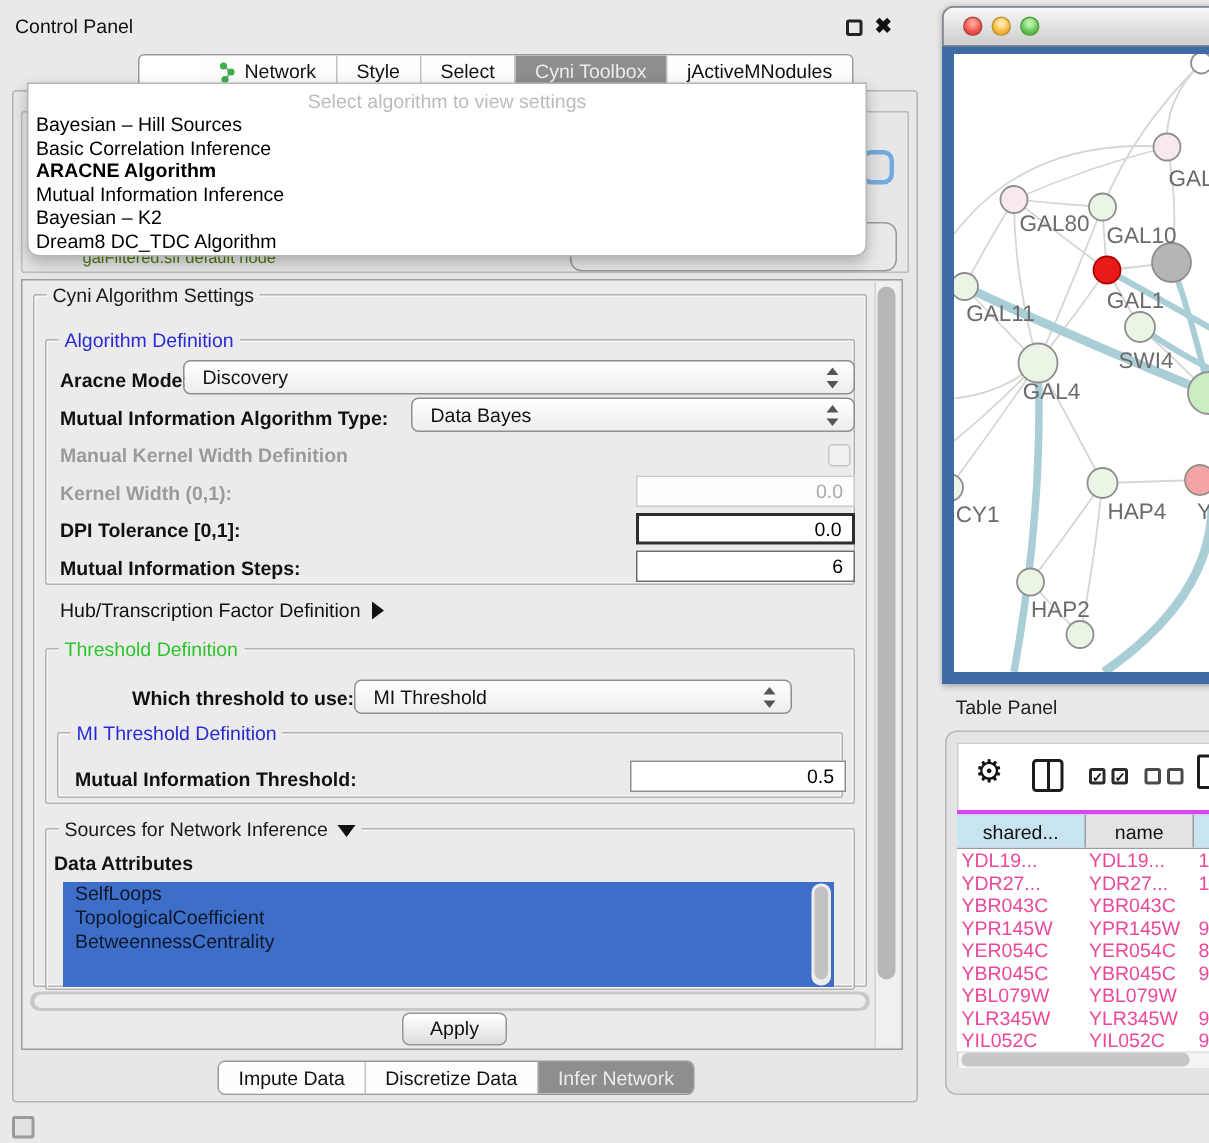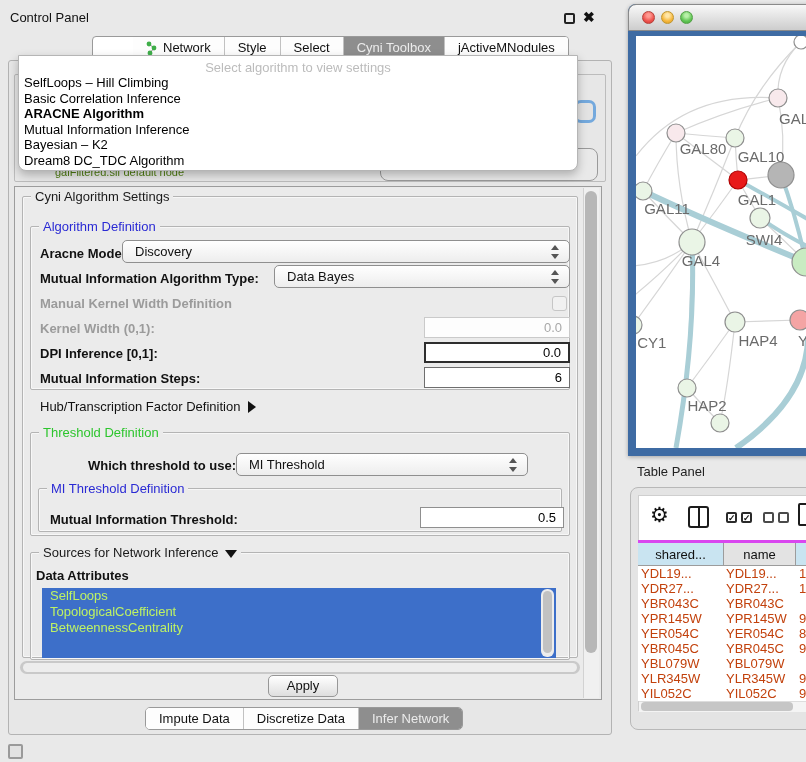--- a/index.html
+++ b/index.html
@@ -68,21 +68,21 @@
   #inp-steps  { left:424px; top:367px; width:146px; border:1px solid #6e6e6e; color:#000; }
   #inp-mithresh { left:420px; top:507px; width:144px; border:1px solid #8f8f8f; color:#000; }
 
   #chk-kernel { left:552px; top:296px; width:15px; height:15px; border:1px solid #c6c6c6; border-radius:3px; background:#f1f1f1; }
 
   #hub-row { left:40px; top:399px; font-size:13px; color:#111; }
   .tri-right { display:inline-block; width:0; height:0; border-top:6px solid transparent; border-bottom:6px solid transparent; border-left:8px solid #111; margin-left:8px; vertical-align:-2px; }
   .tri-down { display:inline-block; width:0; height:0; border-left:6px solid transparent; border-right:6px solid transparent; border-top:8px solid #111; margin-left:6px; vertical-align:-1px; }
 
   #attr-list { left:42px; top:588px; width:514px; height:70px; background:#3d6fc9; overflow:hidden; }
-  .attr-item { height:16px; line-height:16px; color:#bef264; font-size:13px; padding-left:8px; background:#3d6fc9; white-space:nowrap; }
+  .attr-item { height:16px; line-height:16px; color:#0f172a; font-size:13px; padding-left:8px; background:#3d6fc9; white-space:nowrap; }
   #attr-scroll-track { left:541px; top:589px; width:13px; height:68px; background:#ededed; border-radius:6px; }
   #attr-scroll-thumb { left:543px; top:591px; width:9px; height:62px; background:#c2c2c2; border-radius:5px; }
 
   #h-scroll-track { left:20px; top:661px; width:560px; height:13px; background:#c9c9c9; border-radius:7px; }
   #h-scroll-thumb { left:23px; top:663px; width:554px; height:9px; background:#ededed; border-radius:5px; }
 
   #apply-btn { left:268px; top:675px; width:70px; height:22px; border:1px solid #979797; border-radius:5px; background:linear-gradient(#ffffff,#dedede); font-size:13px; text-align:center; line-height:20px; color:#111; }
 
   
   #bottom-tabs { left:145px; top:707px; height:23px; display:flex; border:1px solid #999; border-radius:5px; overflow:hidden; background:#fff; }
@@ -112,21 +112,21 @@
   .mini-box.empty { border-color:#4a4a4a; }
   #tp-doc { left:798px; top:503px; width:16px; height:23px; border:2px solid #1c1c1c; border-radius:2px; background:#fff; }
 
   #tp-header { left:638px; top:540px; width:168px; height:26px; display:flex; border-top:3px solid #d946ef; border-bottom:1px solid #9c9c9c; }
   .th { height:100%; display:flex; align-items:center; justify-content:center; font-size:13px; color:#111; border-right:1px solid #9c9c9c; }
   .th.c1 { width:86px; background:#c9e4f1; }
   .th.c2 { width:72px; background:#e3e3e3; }
   .th.c3 { width:10px; background:#c9e4f1; border-right:none; }
 
   #tp-rows { left:638px; top:566px; width:168px; height:135px; overflow:hidden; background:#fff; }
-  .trow { height:15px; display:flex; font-size:13px; color:#c2410c; }
+  .trow { height:15px; display:flex; font-size:13px; color:#ec4899; }
   .td { overflow:hidden; white-space:nowrap; }
   .td.c1 { width:86px; padding-left:3px; }
   .td.c2 { width:72px; padding-left:2px; }
   .td.c3 { width:10px; padding-left:3px; }
 
   #tp-hscroll-track { left:639px; top:701px; width:167px; height:11px; background:#f4f4f4; border-top:1px solid #ddd; }
   #tp-hscroll-thumb { left:641px; top:702px; width:152px; height:9px; background:#c6c6c6; border-radius:4px; }
 
   svg text { font-family:"Liberation Sans", sans-serif; }
 </style>
@@ -197,21 +197,21 @@
       <span class="dn"></span>
     </span>
 </div>
 
 <span class="lbl disabled" style="left:40px; top:296px;">Manual Kernel Width Definition</span>
 <div class="abs" id="chk-kernel"></div>
 
 <span class="lbl disabled" style="left:40px; top:321px;">Kernel Width (0,1):</span>
 <div class="numinput abs" id="inp-kernel">0.0</div>
 
-<span class="lbl" style="left:40px; top:346px;">DPI Inference [0,1]:</span>
+<span class="lbl" style="left:40px; top:346px;">DPI Tolerance [0,1]:</span>
 <div class="numinput abs" id="inp-dpi">0.0</div>
 
 <span class="lbl" style="left:40px; top:371px;">Mutual Information Steps:</span>
 <div class="numinput abs" id="inp-steps">6</div>
 
 <div class="abs" id="hub-row">
   <span>Hub/Transcription Factor Definition</span><span class="tri-right"></span>
 </div>
 
 <div class="abs group" id="grp-threshold">
@@ -253,21 +253,21 @@
 <div class="abs" id="bottom-tabs">
     <div class="tab">Impute Data</div>
     <div class="tab">Discretize Data</div>
     <div class="tab selected">Infer Network</div>
   </div>
 <div class="abs" id="corner-icon"></div>
 
 <div class="abs" id="algo-popup">
   <div id="algo-popup-header">Select algorithm to view settings</div>
   <div id="algo-popup-items">
-      <div class="popup-item">SelfLoops – Hill Climbing</div>
+      <div class="popup-item">Bayesian – Hill Sources</div>
       <div class="popup-item">Basic Correlation Inference</div>
       <div class="popup-item selected">ARACNE Algorithm</div>
       <div class="popup-item">Mutual Information Inference</div>
       <div class="popup-item">Bayesian – K2</div>
       <div class="popup-item">Dream8 DC_TDC Algorithm</div>
     </div>
 </div>
 
 <div class="abs" id="net-window"></div>
 <div class="abs" id="net-titlebar"></div>

